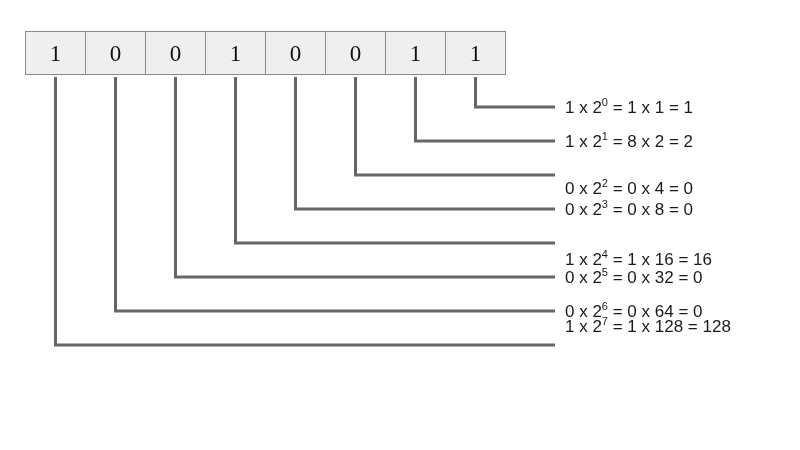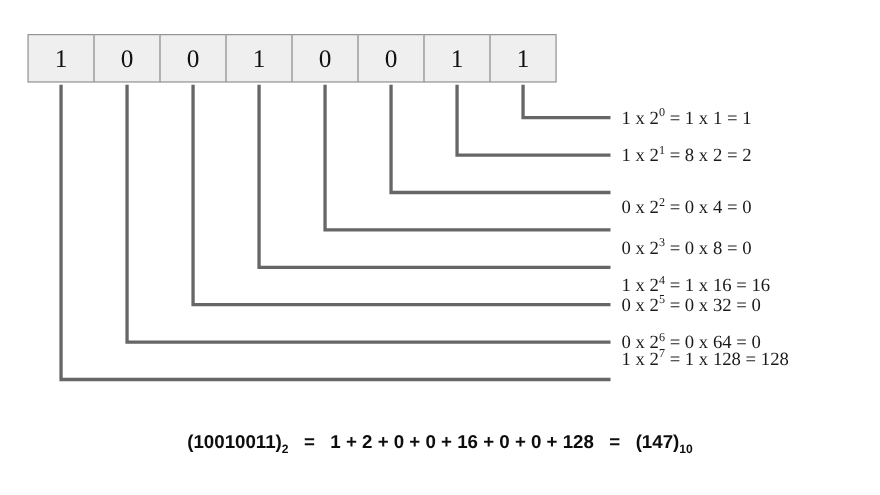--- a/index.html
+++ b/index.html
@@ -59,21 +59,21 @@
     fill: none;
     stroke: #666666;
     stroke-width: 3;
     stroke-linecap: butt;
     stroke-linejoin: miter;
   }
   
   .eq-label {
     position: absolute;
     left: 565px;
-    font-family: Liberation Serif, serif;
+    font-family: Liberation Sans, sans-serif;
     font-size: 17px;
     color: #1a1a1a;
     white-space: nowrap;
     line-height: 1;
     transform: translateY(-50%);
   }
   .eq-label sup {
     font-size: 11px;
     vertical-align: super;
     line-height: 0;
@@ -125,24 +125,21 @@
       <path d="M 235.5 77 L 235.5 243 L 555 243"></path>
       <path d="M 175.5 77 L 175.5 277 L 555 277"></path>
       <path d="M 115.5 77 L 115.5 311 L 555 311"></path>
       <path d="M 55.5 77 L 55.5 345 L 555 345"></path>
     </svg>
 
   <div id="eq-labels">
       <div class="eq-label" style="top: 107px;"><span>1 x 2</span><sup>0</sup><span> = 1 x 1 = 1</span></div>
       <div class="eq-label" style="top: 141px;"><span>1 x 2</span><sup>1</sup><span> = 8 x 2 = 2</span></div>
       <div class="eq-label" style="top: 188px;"><span>0 x 2</span><sup>2</sup><span> = 0 x 4 = 0</span></div>
-      <div class="eq-label" style="top: 225px;"><span>0 x 2</span><sup>3</sup><span> = 0 x 8 = 0</span></div>
+      <div class="eq-label" style="top: 209px;"><span>0 x 2</span><sup>3</sup><span> = 0 x 8 = 0</span></div>
       <div class="eq-label" style="top: 259px;"><span>1 x 2</span><sup>4</sup><span> = 1 x 16 = 16</span></div>
       <div class="eq-label" style="top: 277px;"><span>0 x 2</span><sup>5</sup><span> = 0 x 32 = 0</span></div>
       <div class="eq-label" style="top: 311px; text-align: center;"><span>0 x 2</span><sup>6</sup><span> = 0 x 64 = 0</span></div>
       <div class="eq-label" style="top: 326px;"><span>1 x 2</span><sup>7</sup><span> = 1 x 128 = 128</span></div>
     </div>
 
-  <div id="summary">
-    <span>(10010011)</span><span class="sub">2</span><span class="gap"></span><span>=</span><span class="gap"></span><span>1 + 2 + 0 + 0 + 16 + 0 + 0 + 128</span><span class="gap"></span><span>=</span><span class="gap"></span><span>(147)</span><span class="sub">10</span>
-  </div>
 
 </div>
 
 </body></html>

